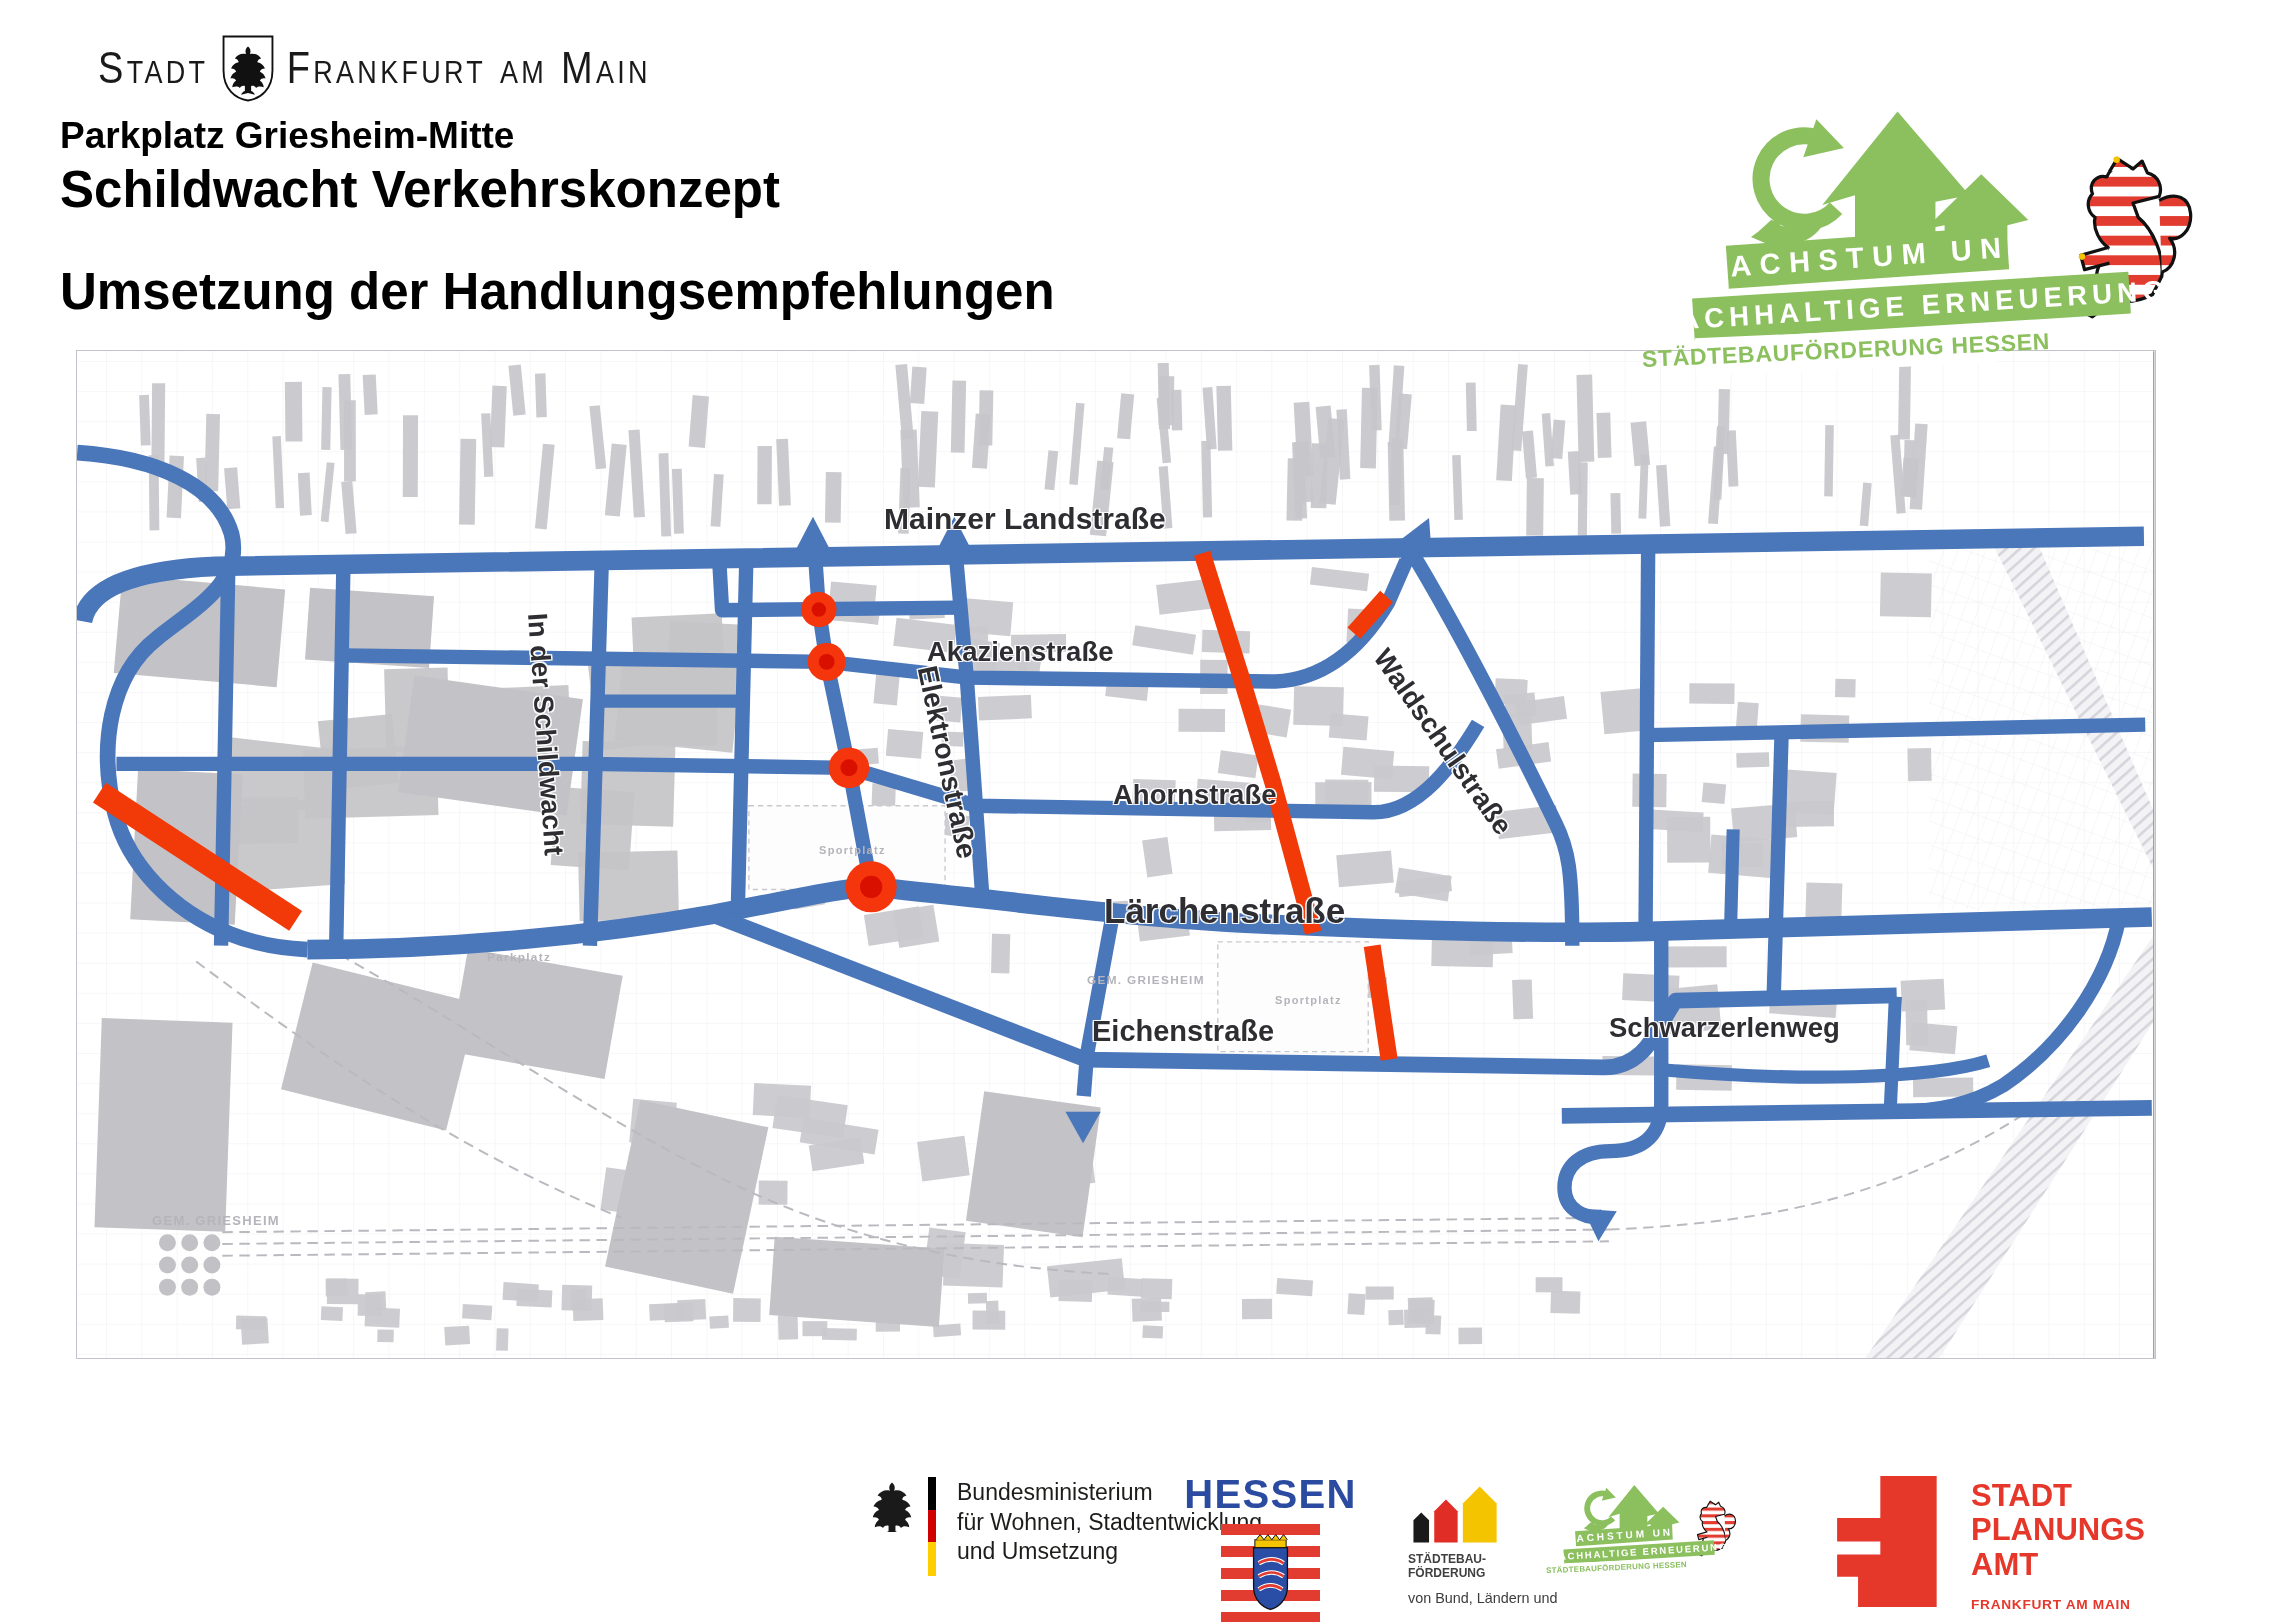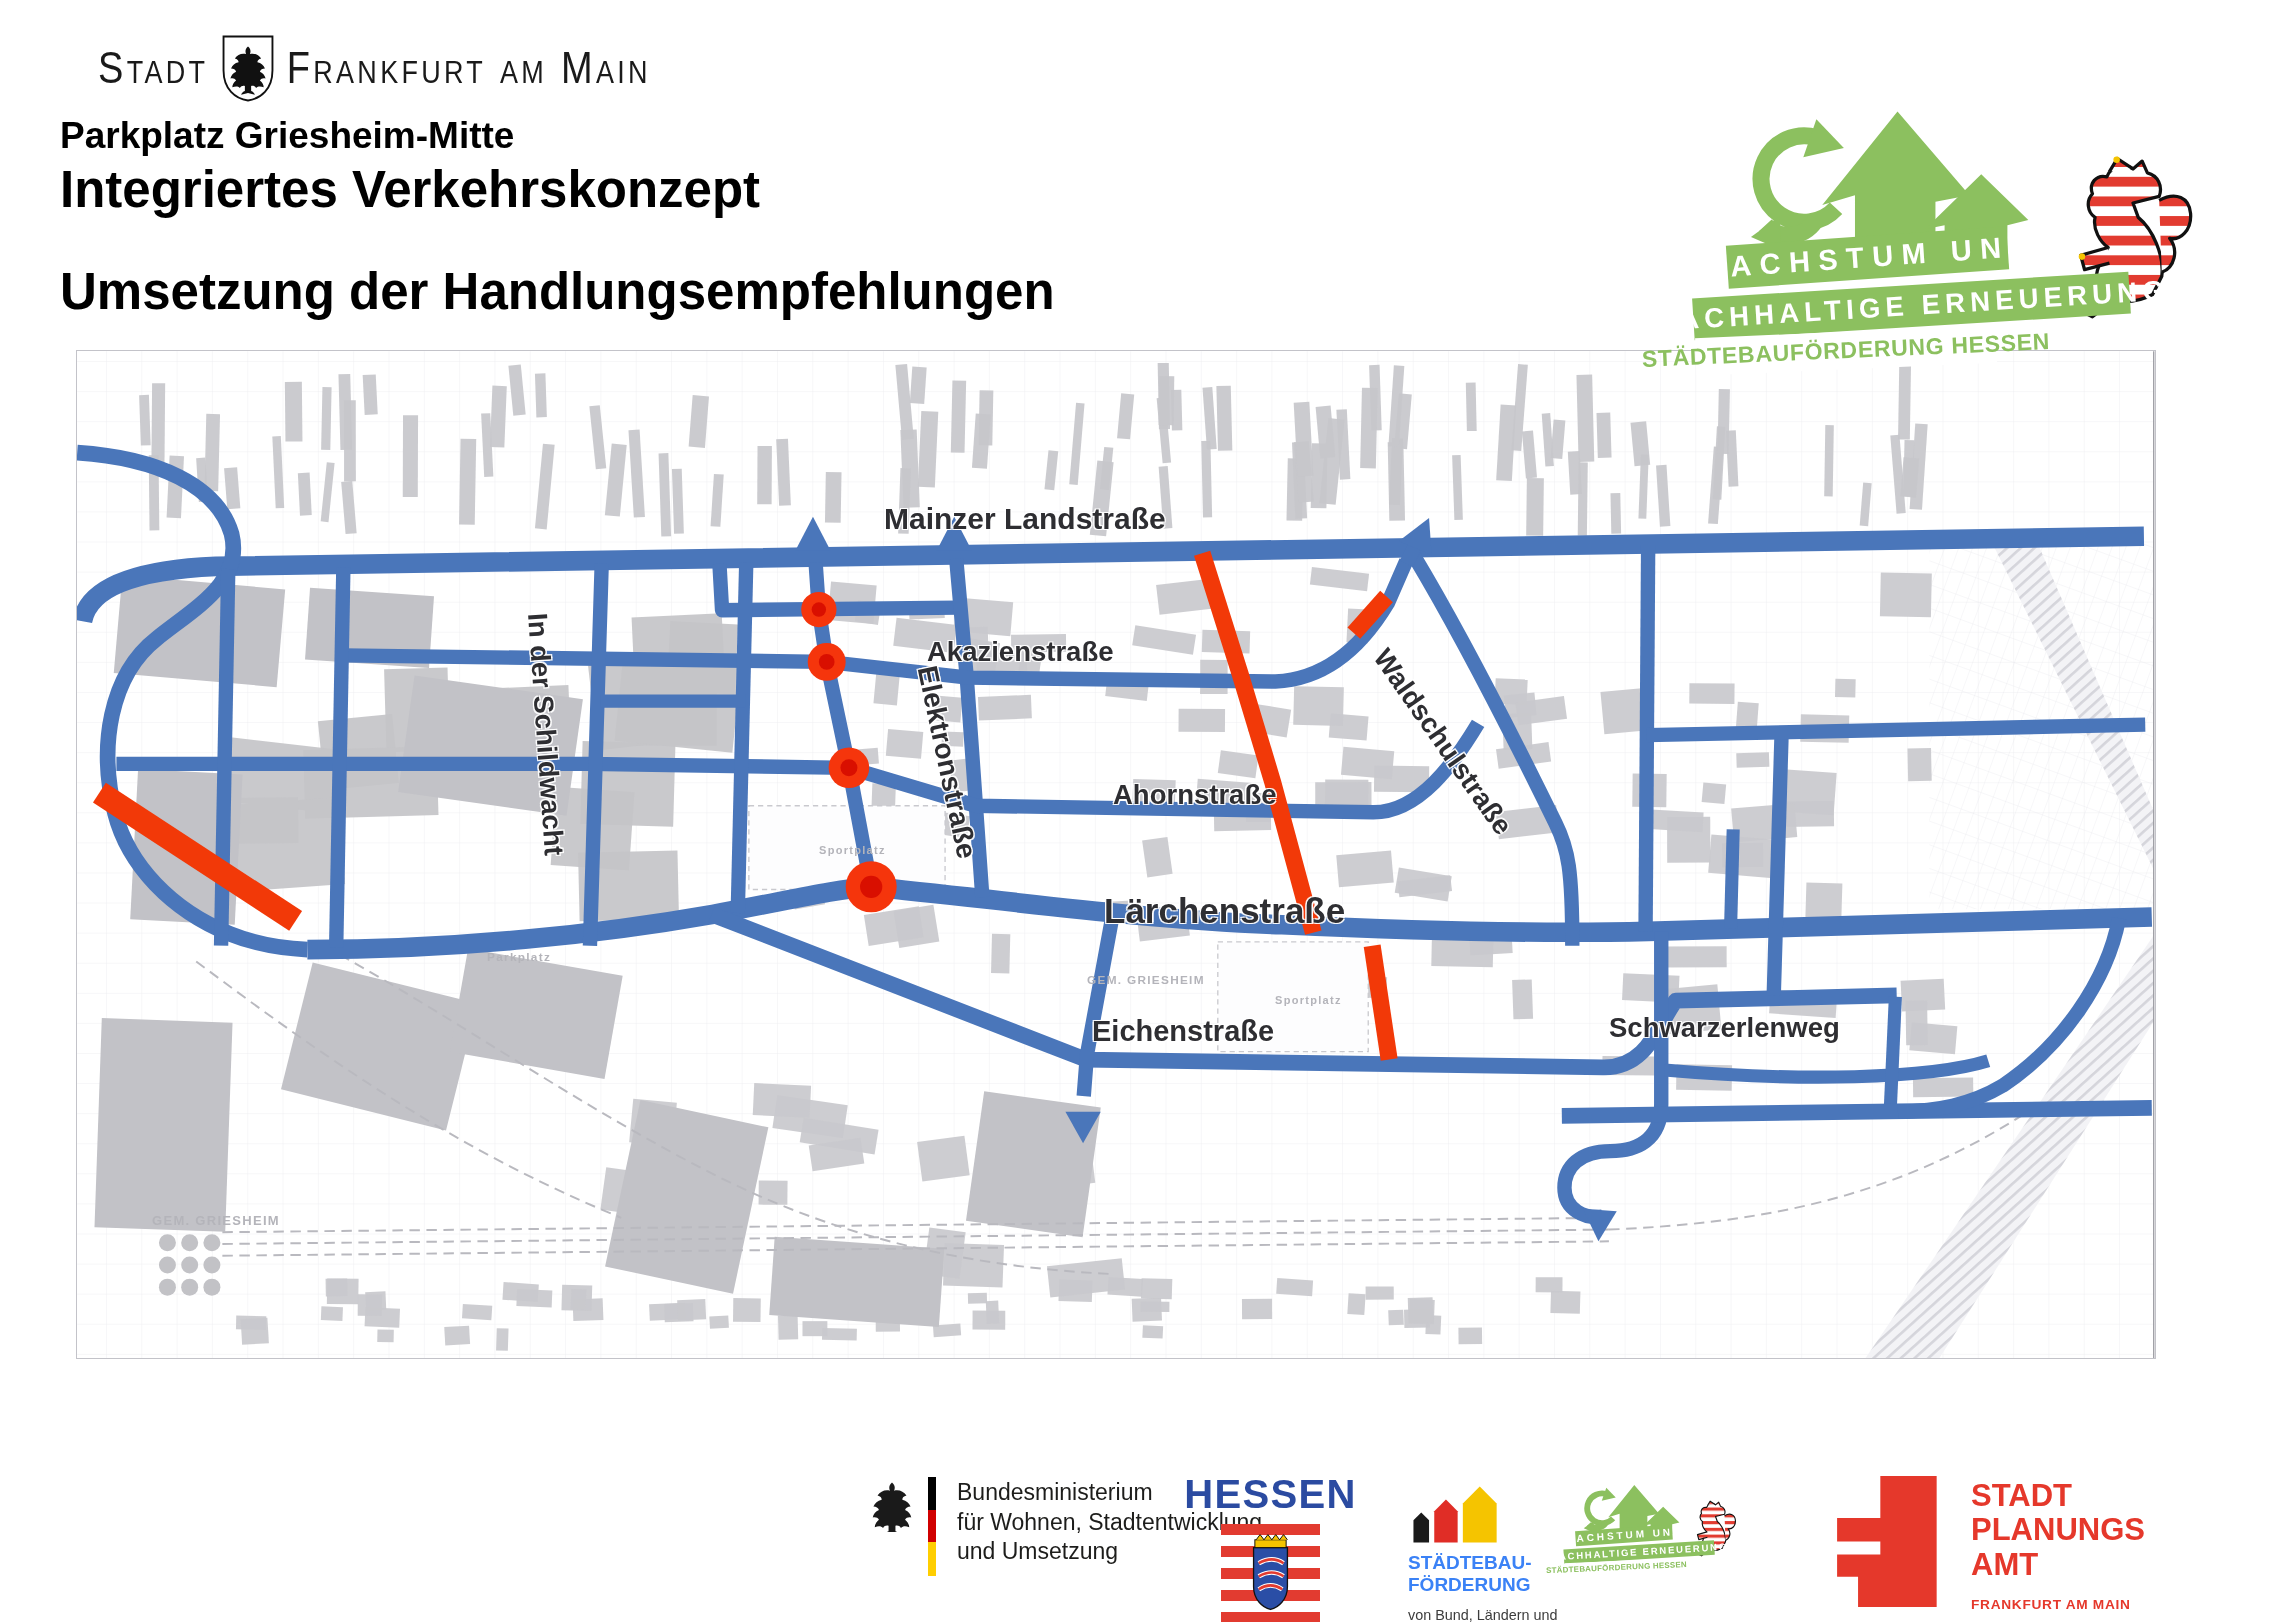--- a/index.html
+++ b/index.html
@@ -34,21 +34,21 @@
   
   .flogo{position:absolute;display:flex;}
   #bund{left:871px;top:1477px;gap:4px;}
   #bund .bar{width:8.5px;height:99px;margin-left:10.5px;background:linear-gradient(#000 0 33%,#d00000 33% 66%,#ffce00 66%);}
   #bund .txt{margin-left:17px;font-size:23px;line-height:1.27;color:#1d1d1b;padding-top:1.3px;}
   #hessen{left:1218px;top:1472px;flex-direction:column;align-items:center;width:105px;}
   #hessen .hname{font-size:40px;font-weight:bold;color:#2b4ba1;letter-spacing:1.3px;}
   #hessen .flag{position:relative;width:99px;height:98px;margin-top:6.5px;
      background:repeating-linear-gradient(#e23b30 0 11px,#fff 11px 22px);}
   #staed{left:1408px;top:1480px;flex-direction:column;}
-  #staed .t1{font-size:19px;font-weight:bold;color:#3b82f6;line-height:1.18;margin-top:6.5px;}
+  #staed .t1{font-size:12px;font-weight:bold;color:#404040;line-height:1.18;margin-top:6.5px;}
   #staed .t2{font-size:14.4px;color:#3c3c3c;line-height:1.3;margin-top:9.2px;}
   #spa{left:1837px;top:1476px;gap:29px;}
   #spa .txt{color:#e5382b;font-weight:bold;font-size:31px;line-height:1.12;padding-top:2.6px;}
   #spa .sub{font-size:13.7px;letter-spacing:0.7px;margin-top:14.4px;}
 </style>
 </head>
 <body>
 
 <div id="page" style="--green:#8cc05f">
 
@@ -459,21 +459,21 @@
 
   <div id="city-logo">
     <span class="word">Stadt</span>
     <svg width="60" height="69" viewBox="0 0 90 110">
       <path d="M6,4 H84 V58 C84,88 65,103 45,106 C25,103 6,88 6,58 Z" fill="#fff" stroke="#111" stroke-width="3"></path>
       <path transform="translate(15,14) scale(1.0)" fill="#111" d="M30,6 c-4,3 -5,8 -3,12 c-7,-2 -14,1 -18,7 c4,1 6,3 6,6 c-6,1 -10,5 -12,10 c4,0 7,2 8,5 c-5,2 -8,6 -9,11 c4,-1 7,0 9,3 c-4,3 -6,7 -6,11 c5,-2 9,-2 12,1 c2,-3 5,-4 8,-3 l0,8 c-3,1 -5,3 -6,6 l11,-3 l11,3 c-1,-3 -3,-5 -6,-6 l0,-8 c3,-1 6,0 8,3 c3,-3 7,-3 12,-1 c0,-4 -2,-8 -6,-11 c2,-3 5,-4 9,-3 c-1,-5 -4,-9 -9,-11 c1,-3 4,-5 8,-5 c-2,-5 -6,-9 -12,-10 c0,-3 2,-5 6,-6 c-4,-6 -11,-9 -18,-7 c2,-4 1,-9 -3,-12 z"></path>
     </svg>
     <span class="word">Frankfurt am Main</span>
   </div>
   <div class="h-sub">Parkplatz Griesheim-Mitte</div>
-  <div class="h-title">Integriertes Verkehrskonzept</div>
+  <div class="h-title">Schildwacht Verkehrskonzept</div>
   <div class="h-title2">Umsetzung der Handlungsempfehlungen</div>
 
   <div class="wlogo" style="left:1688px;top:97px;">
     <svg width="576" height="314" viewBox="0 0 880 480">
 
       <g stroke="#8cc05f" stroke-width="26" fill="none">
         <path d="M196,62 A66,66 0 1 0 226,170"></path>
         <path d="M118,196 A48,48 0 0 0 196,186"></path>
       </g>
       <g fill="#8cc05f">

